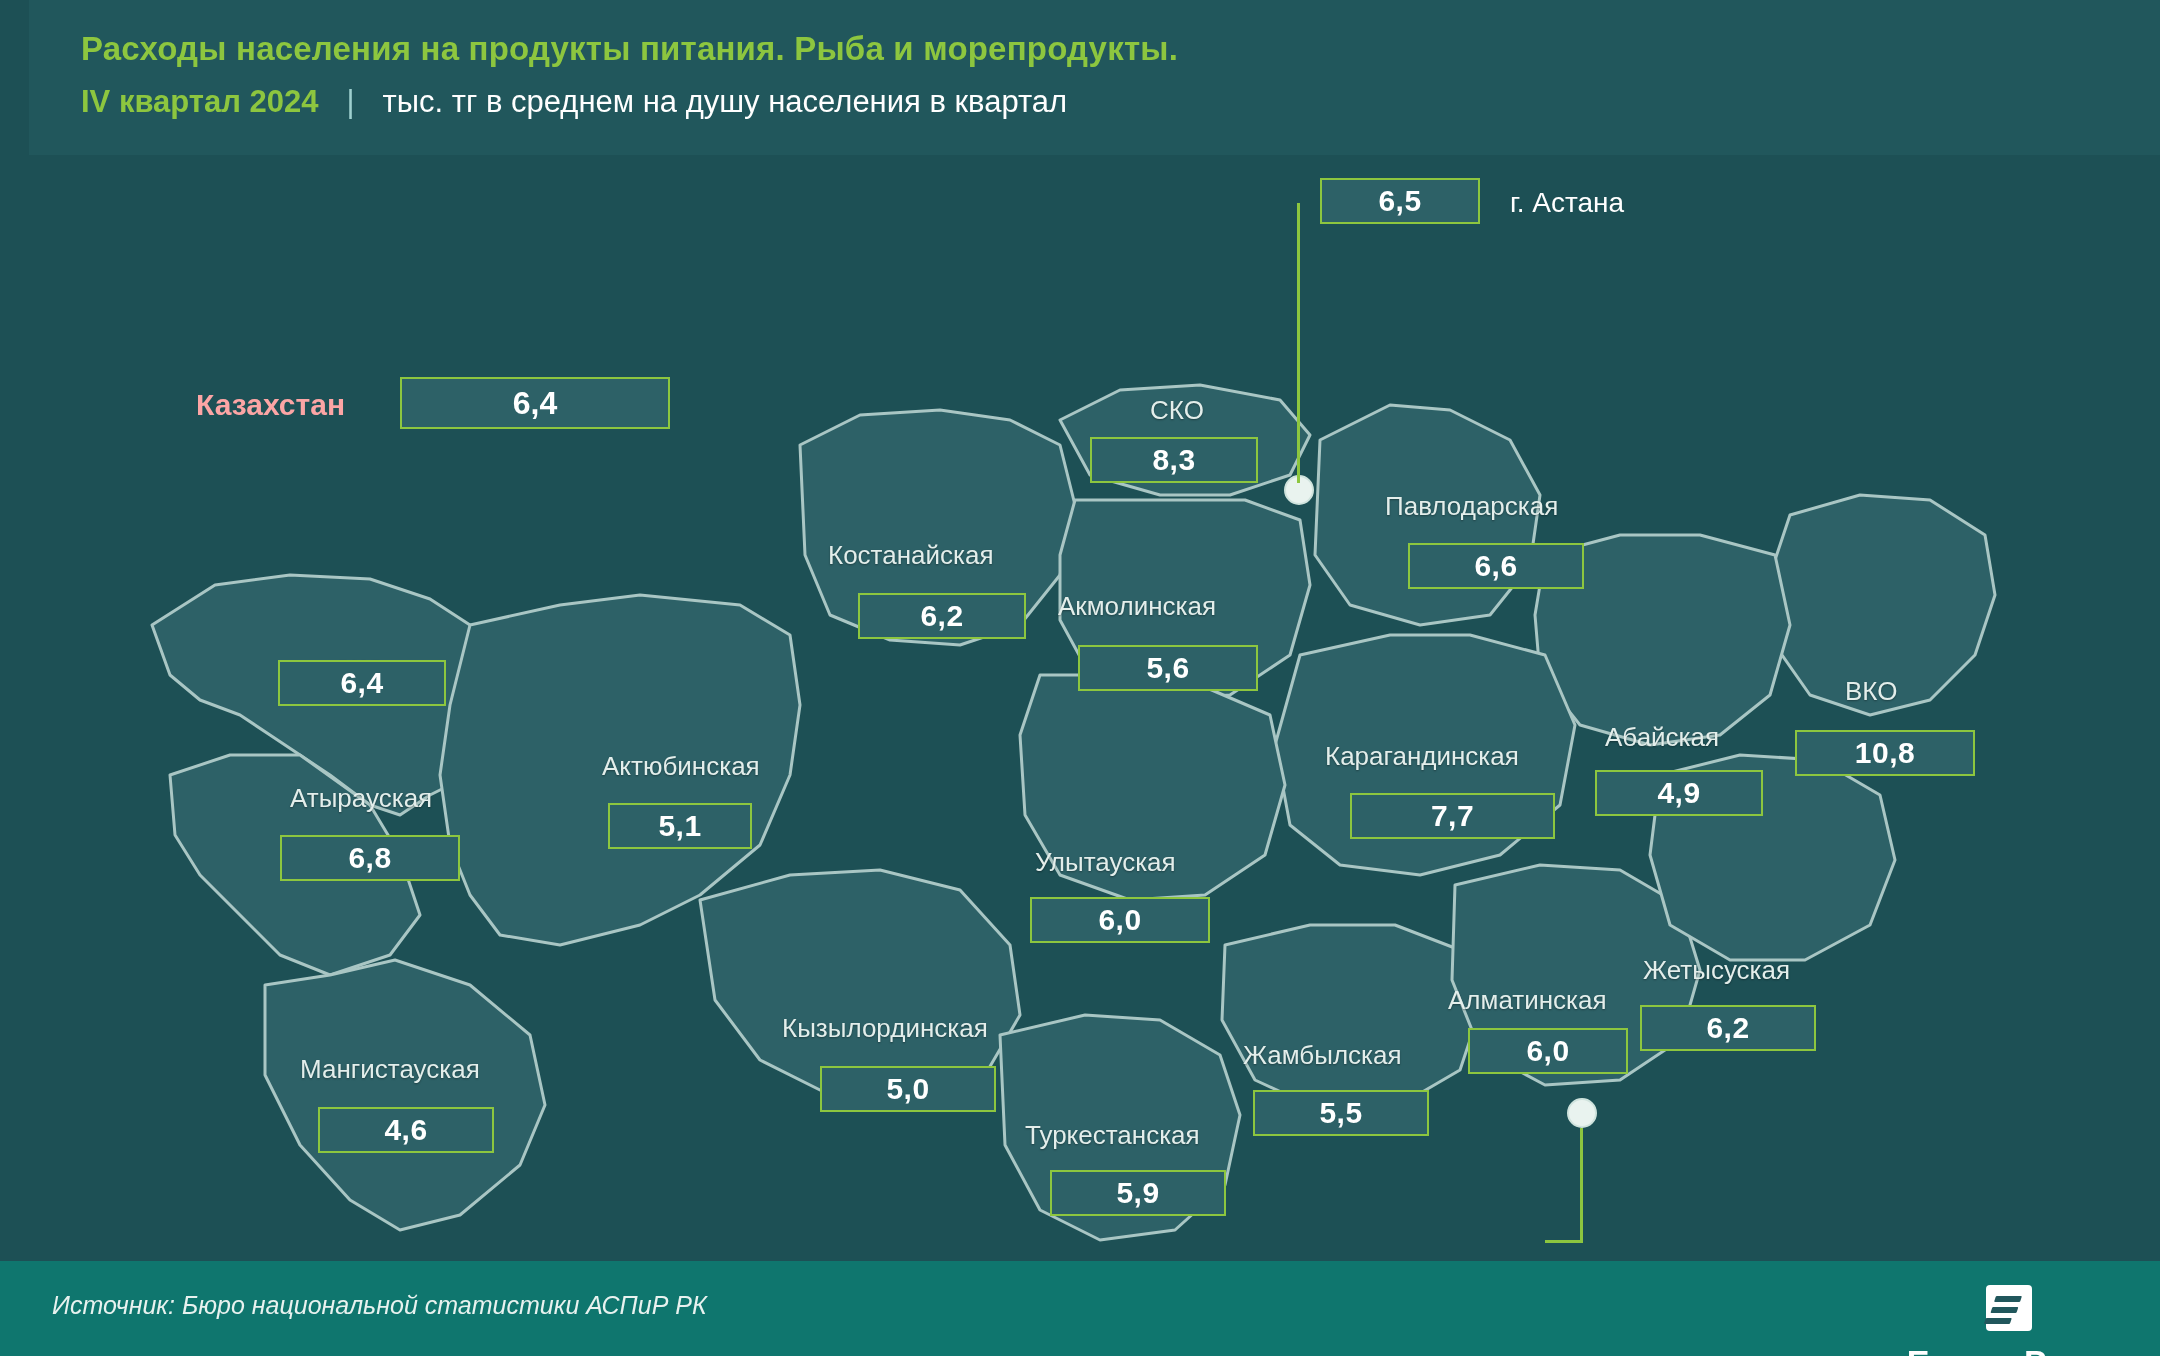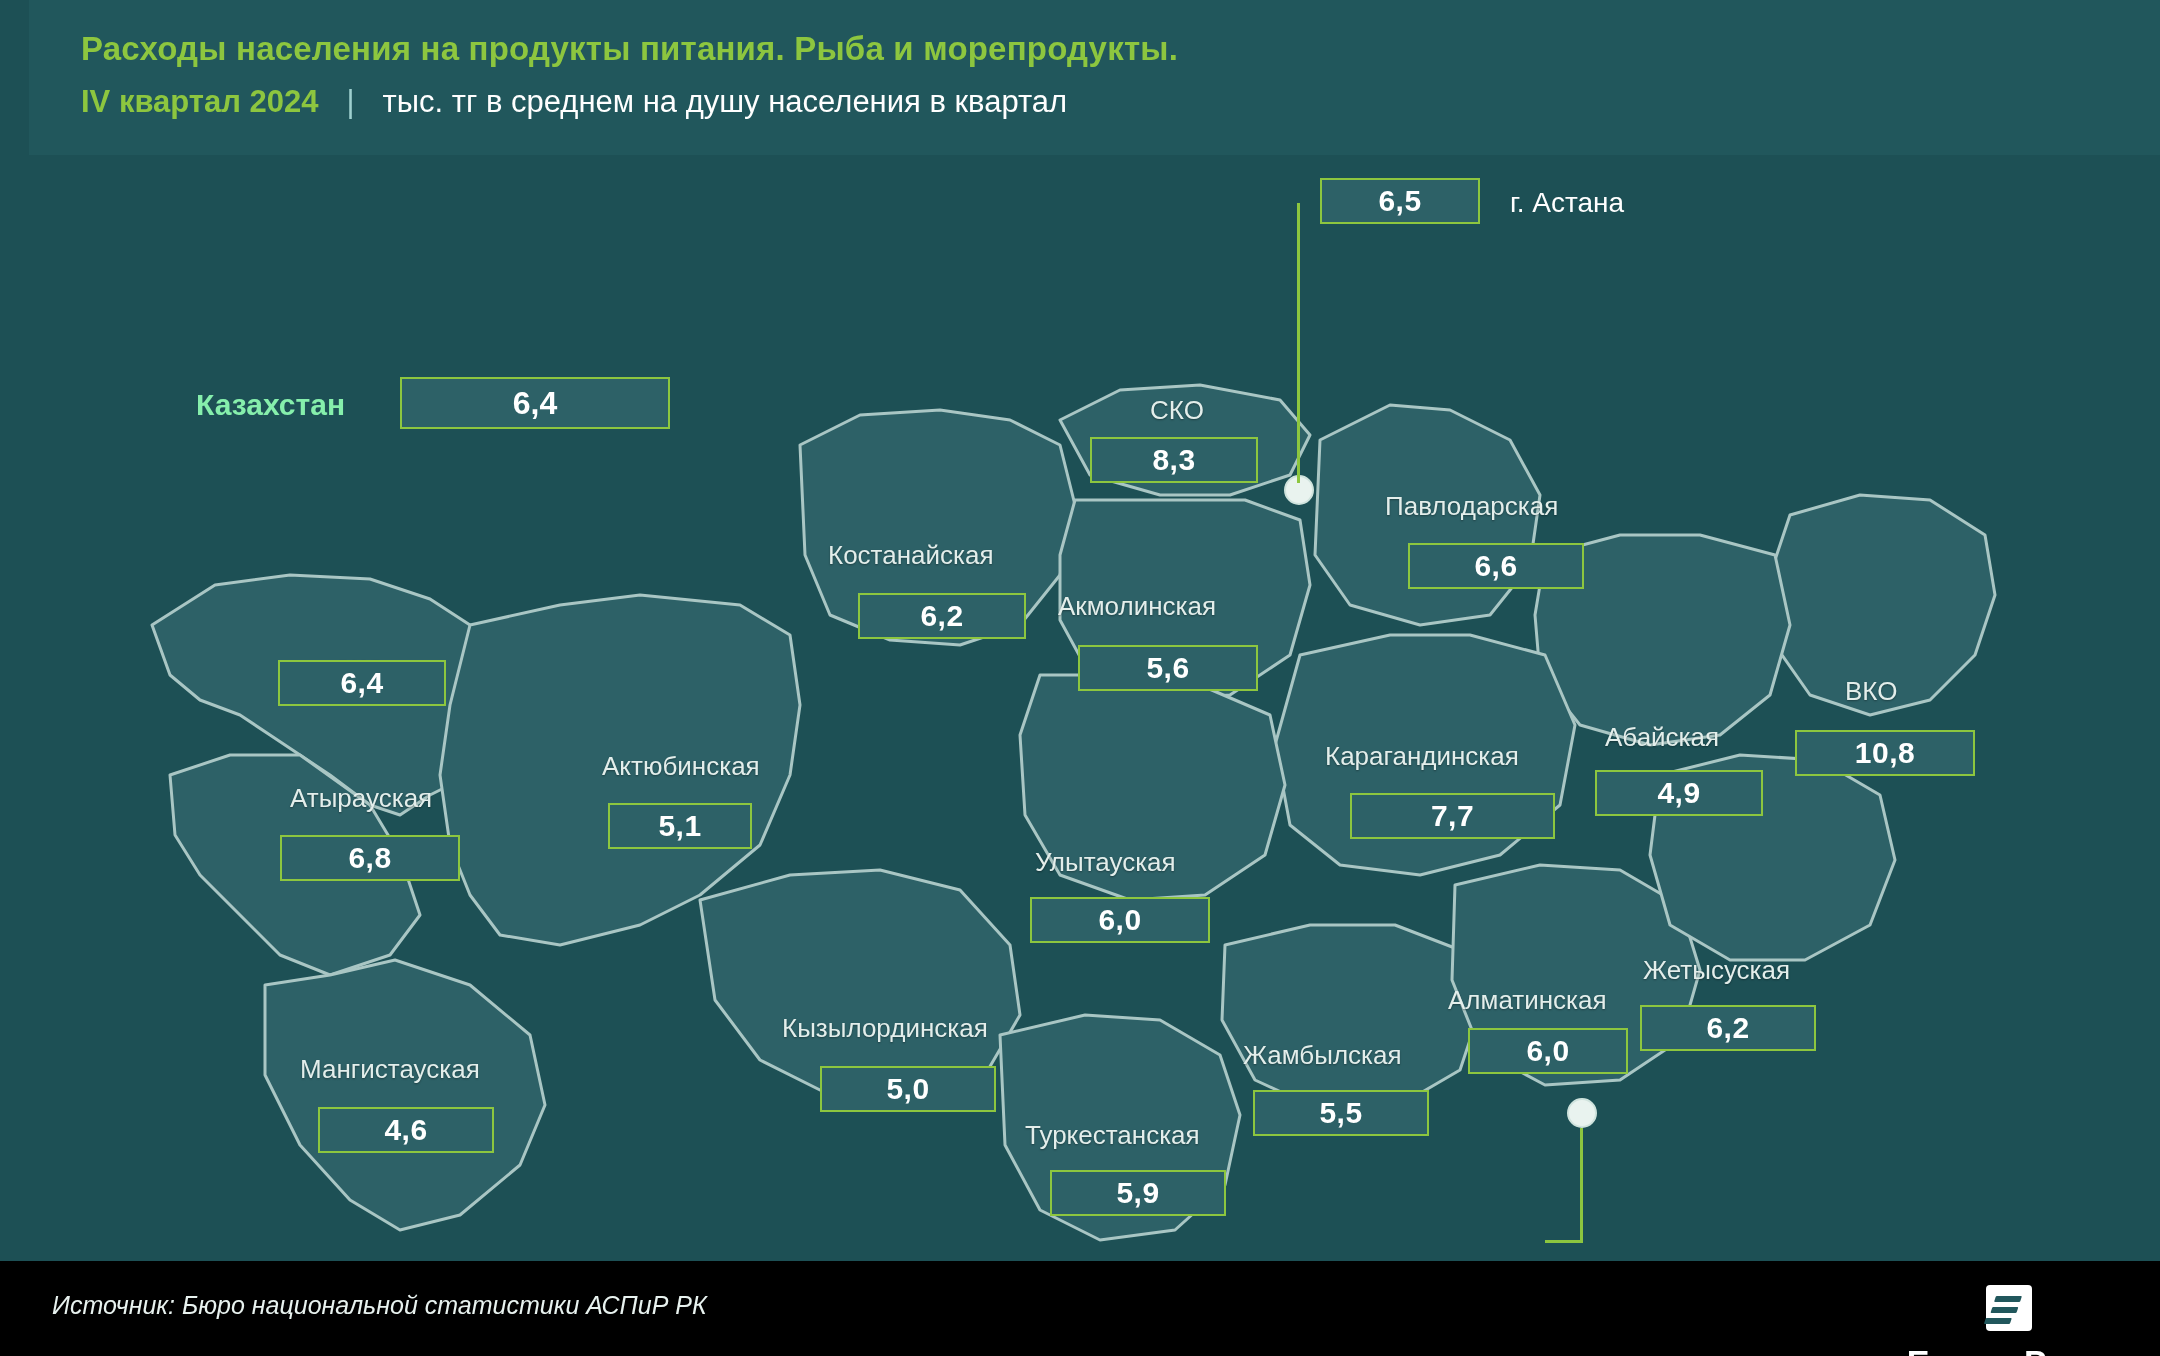--- a/index.html
+++ b/index.html
@@ -26,21 +26,21 @@
     font-size: 31px; font-weight: bold; color: #ffffff;
     display: flex; align-items: baseline; gap: 16px;
   }
   .header .line2 .q { color: #8dc63f; }
   .header .line2 .sep { color: #9fd0cf; margin: 0 12px; font-weight: normal; }
   .header .line2 .unit { color: #ffffff; font-weight: normal; }
 
   
   .footer {
     position: absolute; left: 0; bottom: 0; width: 2160px; height: 95px;
-    background: #000000;
+    background: #0f766e;
   }
   .footer .src {
     position: absolute; left: 52px; top: 30px;
     font-size: 25px; font-style: italic; color: #e8f2ef;
   }
   .logo {
     position: absolute; right: 48px; top: 24px;
     display: flex; align-items: center; gap: 12px; flex-direction: column;
   }
   .logo .mark {
@@ -64,21 +64,21 @@
     position: absolute; color: #e3eeeb; font-size: 26px; white-space: nowrap;
     text-shadow: 0 1px 2px rgba(0,0,0,.35);
   }
   .vbox {
     position: absolute; border: 2px solid #8dc63f; background: #2d6167;
     color: #ffffff; font-size: 30px; font-weight: bold;
     display: flex; align-items: center; justify-content: center;
     height: 46px; min-width: 118px; letter-spacing: .5px;
   }
   .kz-label {
-    position: absolute; color: #86efac; font-size: 30px; font-weight: bold; white-space: nowrap;
+    position: absolute; color: #fca5a5; font-size: 30px; font-weight: bold; white-space: nowrap;
   }
   .kz-box {
     position: absolute; border: 2px solid #8dc63f; background: #2d6167;
     color: #ffffff; font-size: 32px; font-weight: bold;
     display: flex; align-items: center; justify-content: center;
     height: 52px; width: 270px;
   }
   .citylabel {
     position: absolute; color: #ffffff; font-size: 28px; white-space: nowrap;
   }

